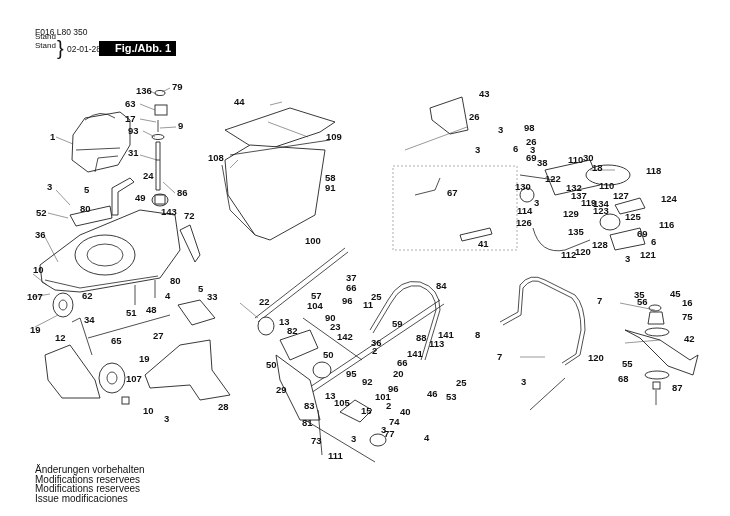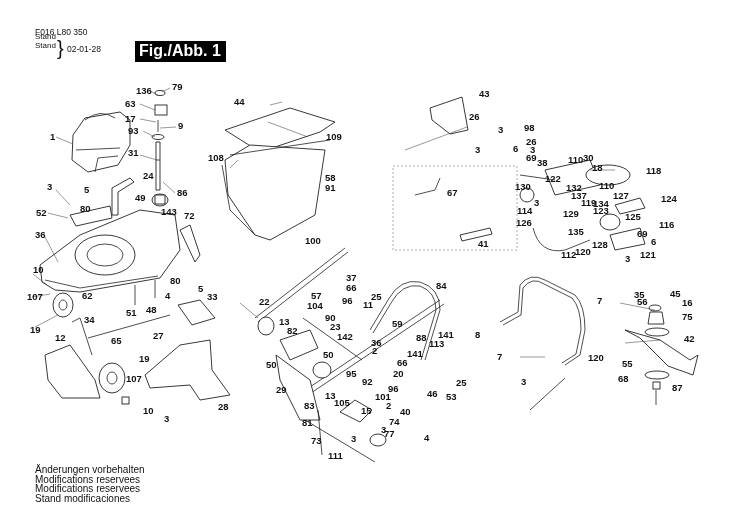--- a/index.html
+++ b/index.html
@@ -3,21 +3,21 @@
 <meta charset="utf-8">
 <style>
   html, body { margin:0; padding:0; background:#ffffff; }
   body { width:730px; height:516px; position:relative; overflow:hidden;
          font-family:"Liberation Sans", sans-serif; color:#111; }
   .hdr-code { position:absolute; left:35px; top:27px; font-size:8.5px; }
   .hdr-stand { position:absolute; left:35px; top:32px; font-size:8px; line-height:9px; }
   .hdr-brace { position:absolute; left:57px; top:38px; font-size:20px; line-height:20px; font-weight:300; }
   .hdr-date { position:absolute; left:67px; top:44px; font-size:8.5px; }
   .fig-badge { position:absolute; left:99px; top:41px; background:#000; color:#fff;
-               font-weight:bold; font-size:16px; padding:1px 5px 2px 4px;margin-left:36px; }
+               font-weight:bold; font-size:11px; padding:1px 5px 2px 16px; }
   .footer { position:absolute; left:35px; top:452px; font-size:10px; line-height:9.6px;margin-top:13px; }
   svg.diagram { position:absolute; left:0; top:0; }
   .part { fill:#fff; stroke:#222; stroke-width:0.9; }
   .part-fill { fill:#eee; stroke:#222; stroke-width:0.9; }
   .thin { fill:none; stroke:#222; stroke-width:0.8; }
   .leader { stroke:#333; stroke-width:0.5; fill:none; }
   .dashed { stroke:#777; stroke-width:0.6; fill:none; stroke-dasharray:2 2; }
   .callout { font-family:"Liberation Sans", sans-serif; font-weight:bold; font-size:9.5px; fill:#111; }
 </style>
 </head>
@@ -327,14 +327,14 @@
     <text class="callout" x="618" y="382">68</text>
     <text class="callout" x="672" y="391">87</text>
     <text class="callout" x="672" y="400"></text>
   </g>
 </svg>
 
 <div class="footer">
   <div>Änderungen vorbehalten</div>
   <div>Modifications reservees</div>
   <div>Modifications reservees</div>
-  <div>Stand modificaciones</div>
+  <div>Issue modificaciones</div>
 </div>
 
 </body></html>

